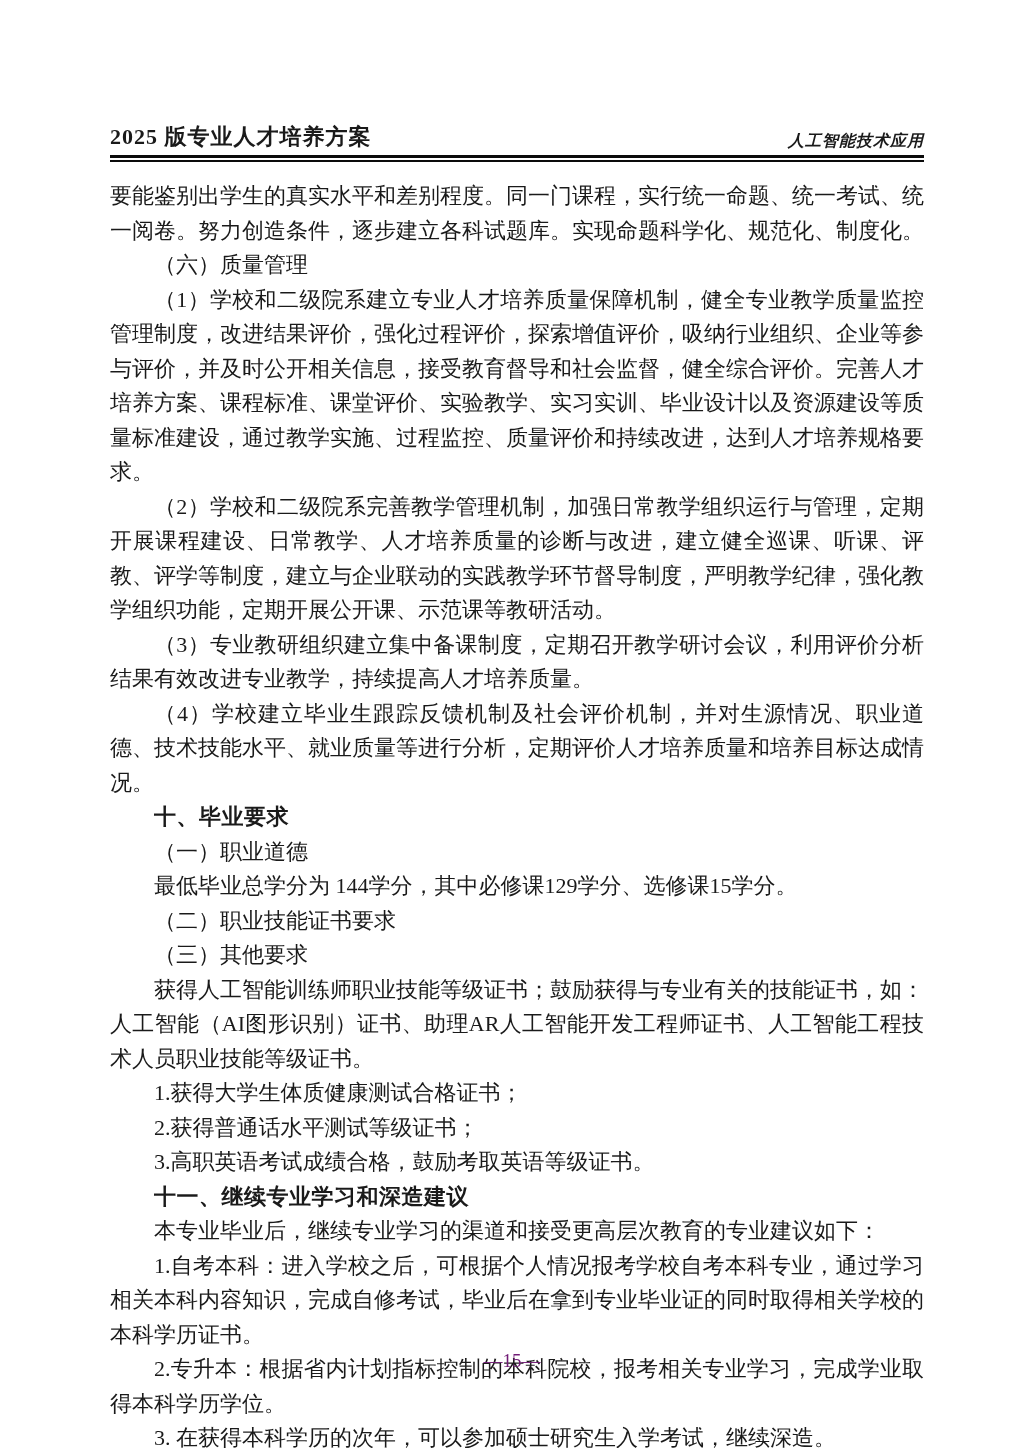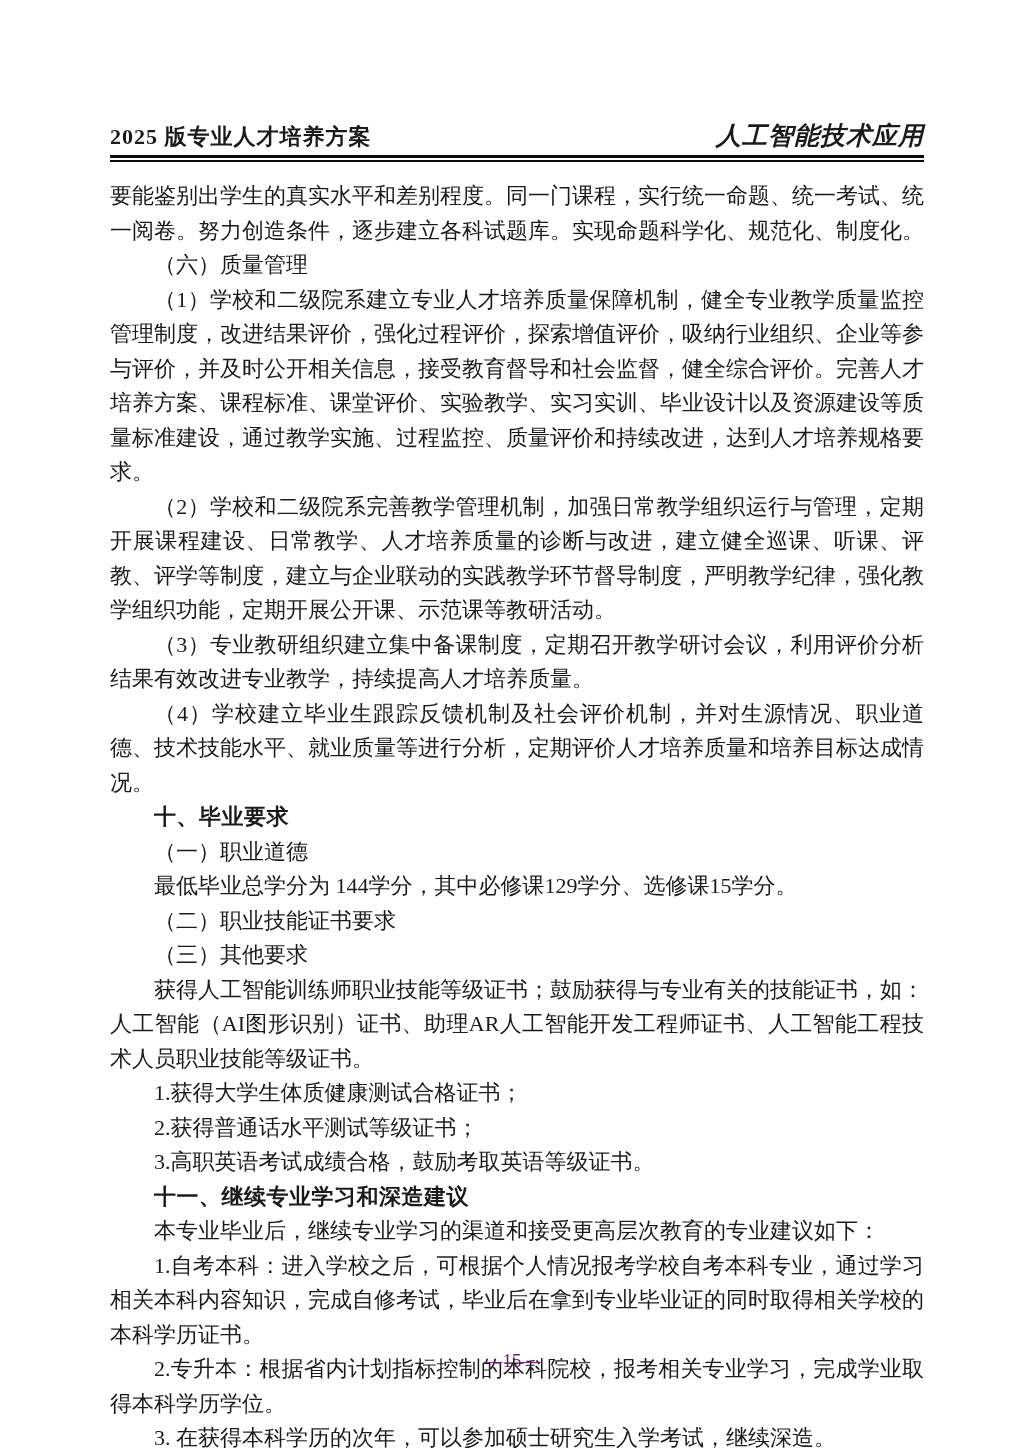--- a/index.html
+++ b/index.html
@@ -28,21 +28,21 @@
     font-family: "Liberation Serif", "DejaVu Serif", serif;
     font-weight: bold;
     font-size: 22px;
     letter-spacing: 1px;
     white-space: nowrap;
   }
   .doc-header .hdr-right {
     font-family: "Liberation Serif", "DejaVu Serif", serif;
     font-style: italic;
     font-weight: bold;
-    font-size: 25px;
+    font-size: 16px;
     letter-spacing: 1px;
     white-space: nowrap;
   }
   .header-rule {
     margin-top: 3px;
     height: 2px;
     border-top: 3px solid #0a0a0a;
     border-bottom: 2px solid #0a0a0a;
   }
   

